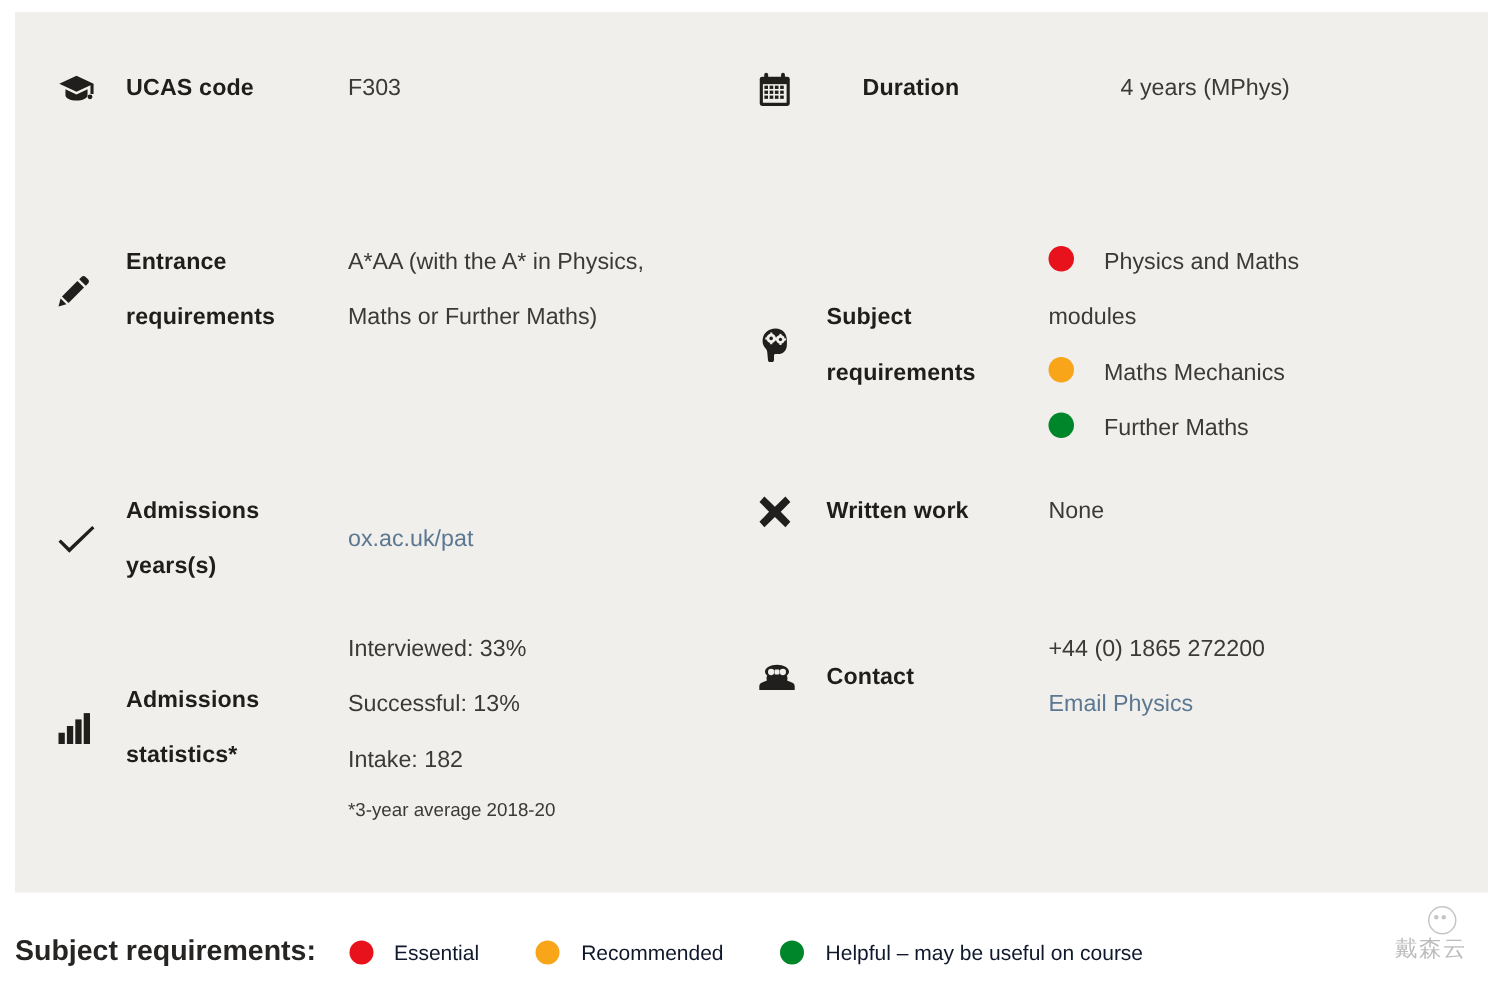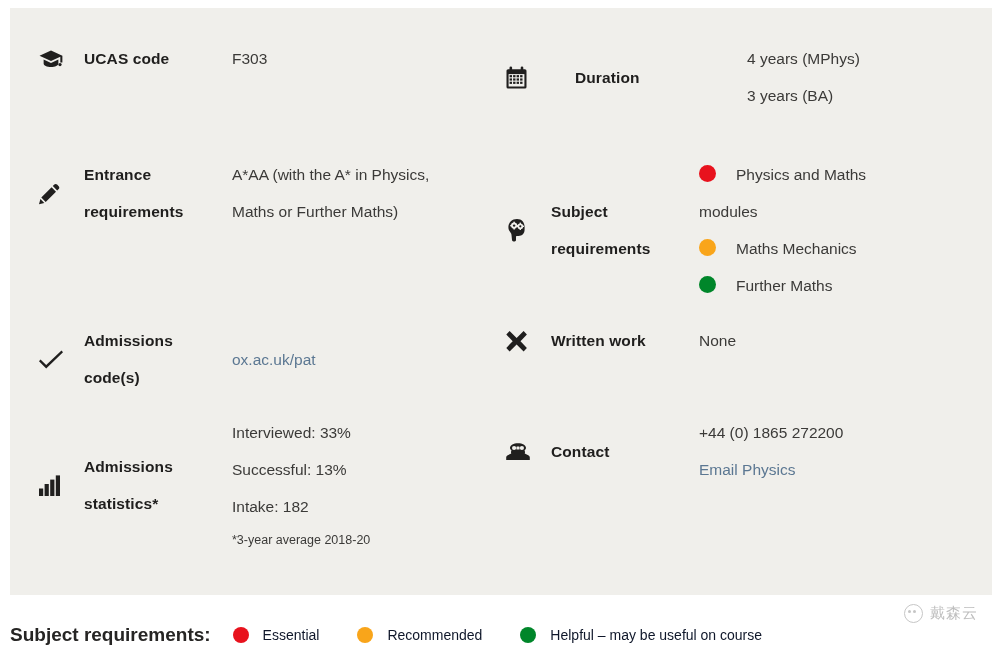--- a/index.html
+++ b/index.html
@@ -135,20 +135,21 @@
   }
 
   
   .watermark {
     position: absolute;
     right: 14px;
     top: 604px;
     display: flex;
     align-items: flex-end;
     opacity: .5;
+    flex-direction: column;
   }
   .watermark-logo {
     width: 17px;
     height: 17px;
     border-radius: 50%;
     border: 1.5px solid #8d8d8d;
     margin-right: 7px;
     position: relative;
     flex: 0 0 auto;
   }
@@ -210,21 +211,20 @@
             <rect x="4.1" y="15.7" width="2.4" height="2.2"></rect>
             <rect x="7.6" y="15.7" width="2.4" height="2.2"></rect>
             <rect x="11.1" y="15.7" width="2.4" height="2.2"></rect>
             <rect x="14.6" y="15.7" width="2.4" height="2.2"></rect>
           </g>
         </svg>
       </div>
       <div class="cell-label">Duration</div>
       <div class="cell-value">
         <span class="line">4 years (MPhys)</span>
-        <span class="line">3 years (BA)</span>
       </div>
     </div>
 
     <div class="cell" style="left:28px; top:148px; width:460px;">
       <div class="cell-icon">
         <svg class="ico" width="24" height="24" viewBox="0 0 24 24" aria-hidden="true">
           <path fill="#201f1e" d="M19.1 2.6c-.8-.8-2-.8-2.8 0l-1.5 1.5 4.4 4.4 1.5-1.5c.8-.8.8-2 0-2.8l-1.6-1.6z"></path>
           <path fill="#201f1e" d="M13.6 5.3 3.3 15.6l4.4 4.4L18 9.7l-4.4-4.4z"></path>
           <path fill="#201f1e" d="M2.4 17 1 22.3l5.3-1.4L2.4 17z"></path>
         </svg>
@@ -282,21 +282,21 @@
     </div>
 
     <div class="cell" style="left:28px; top:314px; width:460px;">
       <div class="cell-icon">
         <svg class="ico" width="26" height="26" viewBox="0 0 26 26" aria-hidden="true">
           <path fill="#201f1e" d="M2.5 12.6 1 14.2l7.2 7.3L25 5.2l-1.5-1.6L8.2 18.1 2.5 12.6z"></path>
         </svg>
       </div>
       <div class="cell-label">
         <span style="display:block">Admissions</span>
-        <span style="display:block">code(s)</span>
+        <span style="display:block">years(s)</span>
       </div>
       <div class="cell-value">
         <span class="line">
           <a class="link" href="#">ox.ac.uk/pat</a>
         </span>
       </div>
     </div>
 
     <div class="cell" style="left:495px; top:314px; width:470px;">
       <div class="cell-icon">

